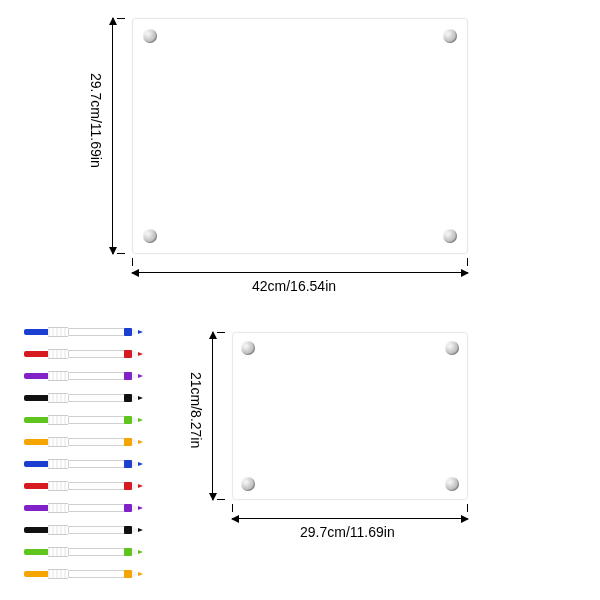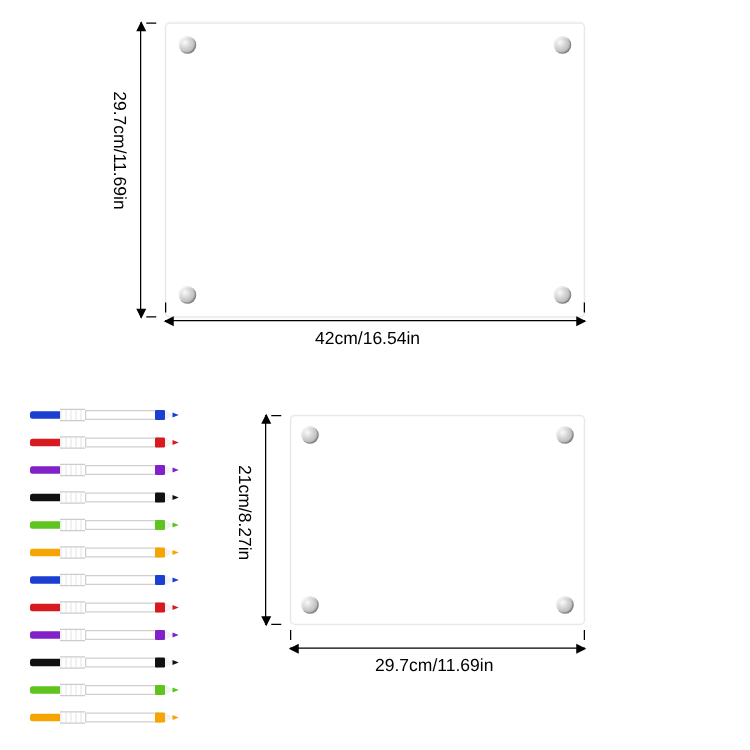--- a/index.html
+++ b/index.html
@@ -89,21 +89,21 @@
 
 <div class="board-group" style="left:132px; top:18px; width:336px; height:236px;">
   <div class="board" style="width:336px; height:236px;">
     <div class="mount" style="left:10px; top:10px;"></div>
     <div class="mount" style="right:10px; top:10px;"></div>
     <div class="mount" style="left:10px; bottom:10px;"></div>
     <div class="mount" style="right:10px; bottom:10px;"></div>
   </div>
 </div>
 
-<div class="dim-line dim-h" style="left:132px; top:256px; width:336px;">
+<div class="dim-line dim-h" style="left:132px; top:272px; width:336px;">
   <div class="tick-v" style="left:0; top:-14px;"></div>
   <div class="tick-v" style="right:0; top:-14px;"></div>
   <div class="line" style="width:336px;">
     <div class="arrow arrow-left" style="left:-1px; top:-4px;"></div>
     <div class="arrow arrow-right" style="right:-1px; top:-4px;"></div>
   </div>
   <div class="dim-label-h" style="left:120px; top:6px;">42cm/16.54in</div>
 </div>
 
 <div class="dim-line dim-v" style="left:112px; top:18px; height:236px;">

